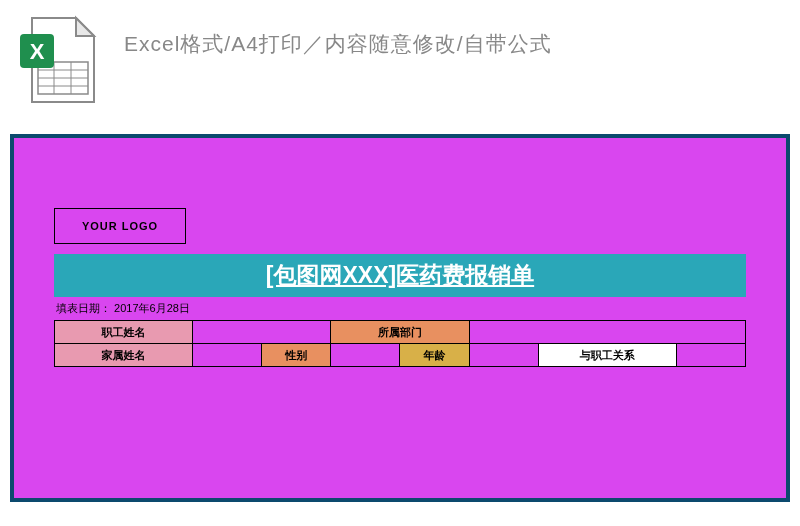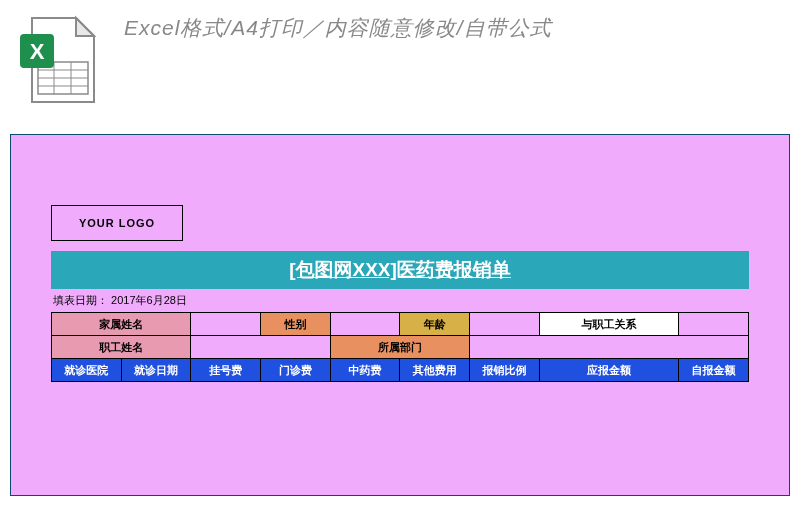--- a/index.html
+++ b/index.html
@@ -1,24 +1,24 @@
 <!DOCTYPE html>
 <html><head>
 <meta charset="utf-8">
 <style>
   body { margin:0; font-family:"Microsoft YaHei","PingFang SC",Arial,sans-serif; background:#fff; width:800px; }
   .header { display:flex; padding:14px 20px 10px 14px; align-items:flex-start; }
   .icon-wrap { width:92px; height:92px; flex-shrink:0; margin-right:18px; }
   .titles { flex:1; }
   .title { font-size:36px; font-weight:700; color:#606060; line-height:1.25; letter-spacing:1px; }
-  .subtitle { margin-top:0; font-size:21px; color:#888; letter-spacing:1px;font-style:italic; }
-  .preview-zone { border:1px solid #0c4a6e; margin:18px 10px 0 10px; padding-top:70px; height:290px; overflow:hidden; background:#f0abfc; }
+  .subtitle { margin-top:16px; font-size:21px; color:#888; letter-spacing:1px; }
+  .preview-zone { border:4px solid #0c4a6e; margin:18px 10px 0 10px; padding-top:70px; height:290px; overflow:hidden; background:#d946ef; }
   .sheet { margin:0 40px; }
   .logo-box { border:1px solid #000; width:130px; height:34px; display:flex; align-items:center; justify-content:center; font-size:11px; font-weight:700; letter-spacing:1px; margin-bottom:10px; }
-  .banner { background:#2AA7B8; color:#fff; text-align:center; font-size:19px; font-weight:700; padding:6px 0; text-decoration:underline; }
+  .banner { background:#2AA7B8; color:#fff; text-align:center; font-size:23px; font-weight:700; padding:6px 0; text-decoration:underline; }
   .date-row { text-align:left; font-size:11px; padding:4px 2px; }
   .form-table { width:100%; border-collapse:collapse; font-size:11px; table-layout:fixed; }
   .form-table td { border:1px solid #000; padding:3px 4px; height:16px; text-align:center; white-space:nowrap; overflow:hidden; }
   .lbl-pink { background:#E89AB0; font-weight:600; }
   .lbl-blue { background:#2050E0; color:#fff; font-weight:600; }
   .lbl-orange { background:#E89060; font-weight:600; }
   .lbl-gold { background:#D8B048; font-weight:600; }
   .lbl-white { background:#fff; font-weight:600; }
   .section-title { background:#fff; font-weight:700; letter-spacing:4px; }
 </style>
@@ -49,42 +49,31 @@
   <div class="sheet">
     <div class="logo-box">YOUR LOGO</div>
     <div class="banner">[包图网XXX]医药费报销单</div>
     <div class="date-row">
       <span>填表日期：</span>
       <span>2017年6月28日</span>
     </div>
     <table class="form-table">
       <tbody>
           <tr>
+        <td class="lbl-pink" colspan="2">职工姓名</td>
+        <td colspan="2"></td>
+        <td class="lbl-orange" colspan="2">所属部门</td>
+        <td colspan="4"></td>
+      </tr>
+      <tr>
         <td class="lbl-pink" colspan="2">家属姓名</td>
         <td></td>
         <td class="lbl-orange">性别</td>
         <td></td>
         <td class="lbl-gold">年龄</td>
         <td></td>
         <td class="lbl-white" colspan="2">与职工关系</td>
         <td></td>
       </tr>
-      <tr>
-        <td class="lbl-pink" colspan="2">职工姓名</td>
-        <td colspan="2"></td>
-        <td class="lbl-orange" colspan="2">所属部门</td>
-        <td colspan="4"></td>
-      </tr>
-      <tr>
-        <td class="lbl-blue">就诊医院</td>
-        <td class="lbl-blue">就诊日期</td>
-        <td class="lbl-blue">挂号费</td>
-        <td class="lbl-blue">门诊费</td>
-        <td class="lbl-blue">中药费</td>
-        <td class="lbl-blue">其他费用</td>
-        <td class="lbl-blue">报销比例</td>
-        <td class="lbl-blue" colspan="2">应报金额</td>
-        <td class="lbl-blue">自报金额</td>
-      </tr>
     </tbody>
       </table>
   </div>
 </div>
 
 </body></html>

